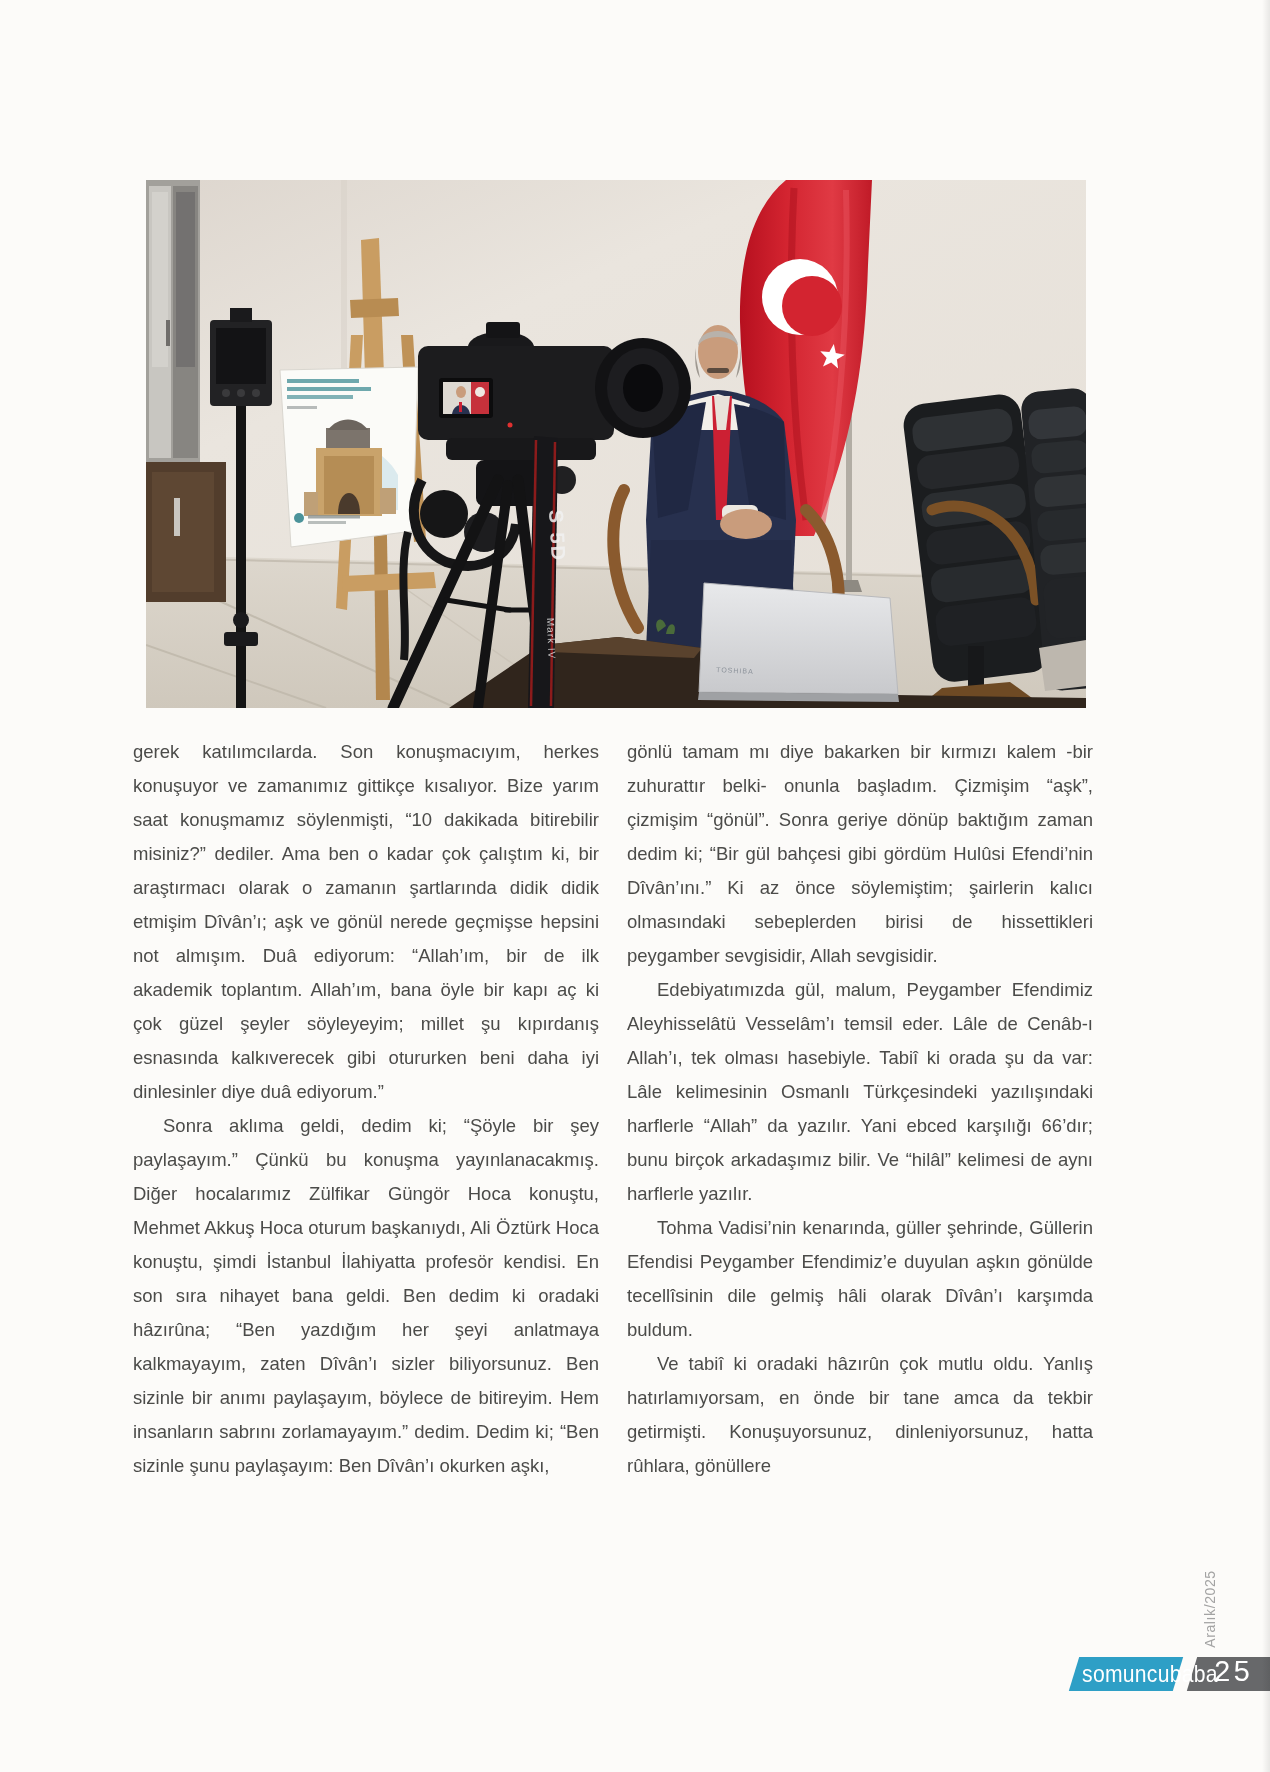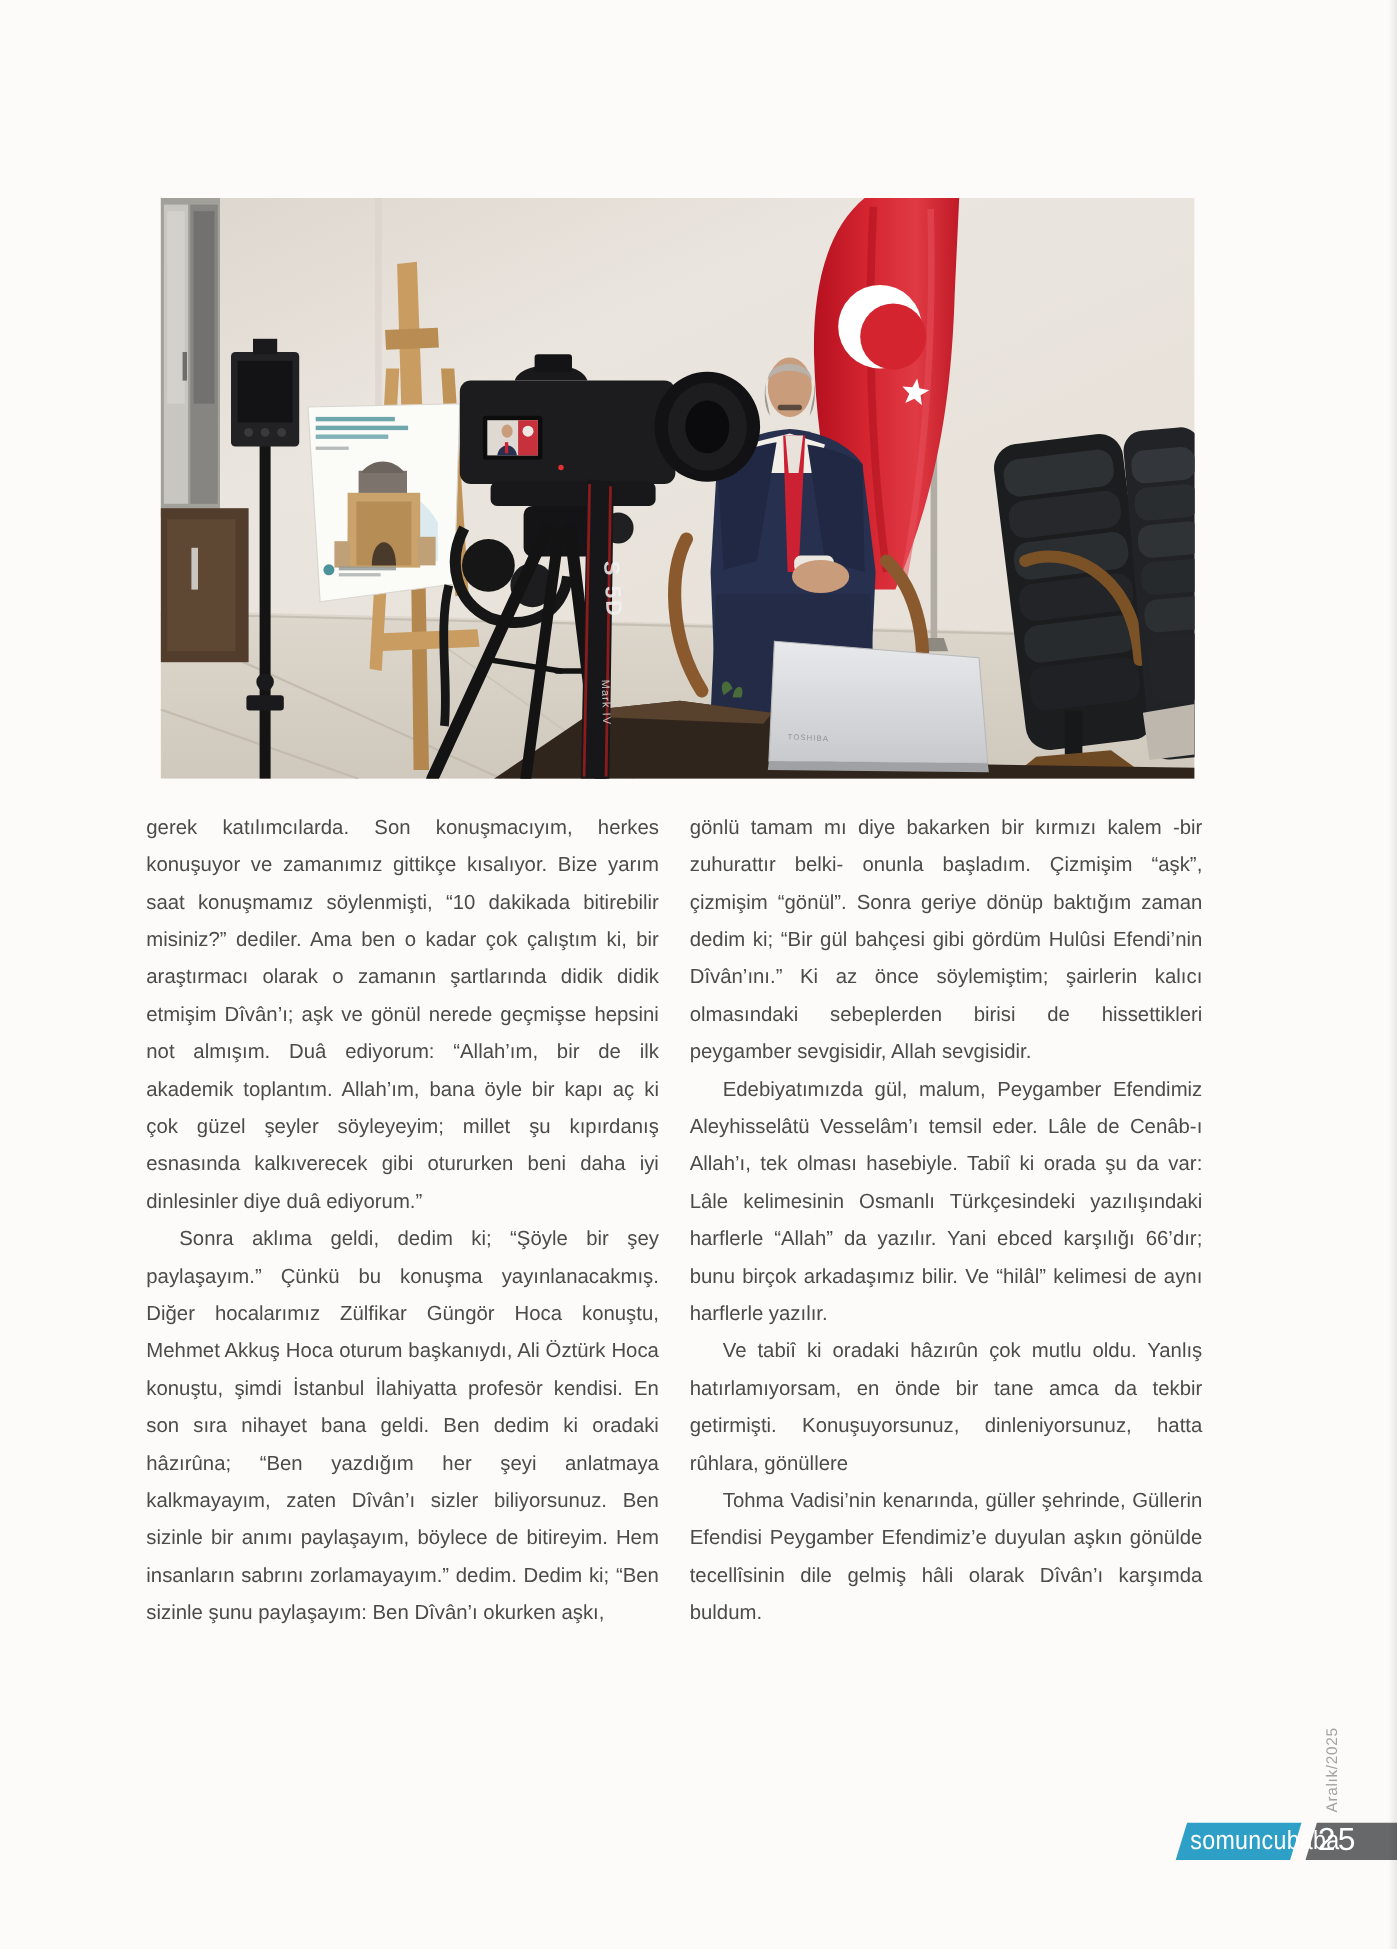--- a/index.html
+++ b/index.html
@@ -33,21 +33,21 @@
   .fbar{position:absolute; top:1657px; height:34px; transform:skewX(-17deg);}
   .fbar-blue{left:1074px; width:104px; background:#2e9fc6;}
   .fbar-gray{left:1192px; width:92px; background:#67686a;}
   .magazine-name{
     position:absolute; left:1076px; top:1660px; width:102px;
     text-align:center; color:#ffffff; font-size:24px; letter-spacing:0.3px;
     transform:scaleX(0.88);
   }
   .page-number{
     position:absolute; left:1198px; top:1657px; width:70px;
-    text-align:left; color:#ffffff; font-size:29px; letter-spacing:2px;
+    text-align:center; color:#ffffff; font-size:29px; letter-spacing:2px;font-family:Liberation Mono, monospace;
   }
 </style>
 </head>
 <body>
 
 <div class="page">
 
   <div class="photo">
     <svg width="940" height="528" viewBox="0 0 940 528">
       <defs>
@@ -266,22 +266,22 @@
   </div>
 
   <div class="text-block">
     <div class="col">
       <p>gerek katılımcılarda. Son konuşmacıyım, herkes konuşuyor ve zamanımız gittikçe kısalıyor. Bize yarım saat konuşmamız söylenmişti, “10 dakikada bitirebilir misiniz?” dediler. Ama ben o kadar çok çalıştım ki, bir araştırmacı olarak o zamanın şartlarında didik didik etmişim Dîvân’ı; aşk ve gönül nerede geçmişse hepsini not almışım. Duâ ediyorum: “Allah’ım, bir de ilk akademik toplantım. Allah’ım, bana öyle bir kapı aç ki çok güzel şeyler söyleyeyim; millet şu kıpırdanış esnasında kalkıverecek gibi otururken beni daha iyi dinlesinler diye duâ ediyorum.”</p>
       <p>Sonra aklıma geldi, dedim ki; “Şöyle bir şey paylaşayım.” Çünkü bu konuşma yayınlanacakmış. Diğer hocalarımız Zülfikar Güngör Hoca konuştu, Mehmet Akkuş Hoca oturum başkanıydı, Ali Öztürk Hoca konuştu, şimdi İstanbul İlahiyatta profesör kendisi. En son sıra nihayet bana geldi. Ben dedim ki oradaki hâzırûna; “Ben yazdığım her şeyi anlatmaya kalkmayayım, zaten Dîvân’ı sizler biliyorsunuz. Ben sizinle bir anımı paylaşayım, böylece de bitireyim. Hem insanların sabrını zorlamayayım.” dedim. Dedim ki; “Ben sizinle şunu paylaşayım: Ben Dîvân’ı okurken aşkı,</p>
     </div>
     <div class="col">
       <p>gönlü tamam mı diye bakarken bir kırmızı kalem -bir zuhurattır belki- onunla başladım. Çizmişim “aşk”, çizmişim “gönül”. Sonra geriye dönüp baktığım zaman dedim ki; “Bir gül bahçesi gibi gördüm Hulûsi Efendi’nin Dîvân’ını.” Ki az önce söylemiştim; şairlerin kalıcı olmasındaki sebeplerden birisi de hissettikleri peygamber sevgisidir, Allah sevgisidir.</p>
       <p>Edebiyatımızda gül, malum, Peygamber Efendimiz Aleyhisselâtü Vesselâm’ı temsil eder. Lâle de Cenâb-ı Allah’ı, tek olması hasebiyle. Tabiî ki orada şu da var: Lâle kelimesinin Osmanlı Türkçesindeki yazılışındaki harflerle “Allah” da yazılır. Yani ebced karşılığı 66’dır; bunu birçok arkadaşımız bilir. Ve “hilâl” kelimesi de aynı harflerle yazılır.</p>
+      <p>Tohma Vadisi’nin kenarında, güller şehrinde, Güllerin Efendisi Peygamber Efendimiz’e duyulan aşkın gönülde tecellîsinin dile gelmiş hâli olarak Dîvân’ı karşımda buldum.</p>
       <p>Ve tabiî ki oradaki hâzırûn çok mutlu oldu. Yanlış hatırlamıyorsam, en önde bir tane amca da tekbir getirmişti. Konuşuyorsunuz, dinleniyorsunuz, hatta rûhlara, gönüllere</p>
-      <p>Tohma Vadisi’nin kenarında, güller şehrinde, Güllerin Efendisi Peygamber Efendimiz’e duyulan aşkın gönülde tecellîsinin dile gelmiş hâli olarak Dîvân’ı karşımda buldum.</p>
     </div>
   </div>
 
   <div class="issue-date">Aralık/2025</div>
 
   <div class="fbar fbar-blue"></div>
   <div class="fbar fbar-gray"></div>
   <div class="magazine-name">somuncubaba</div>
   <div class="page-number">25</div>
 

